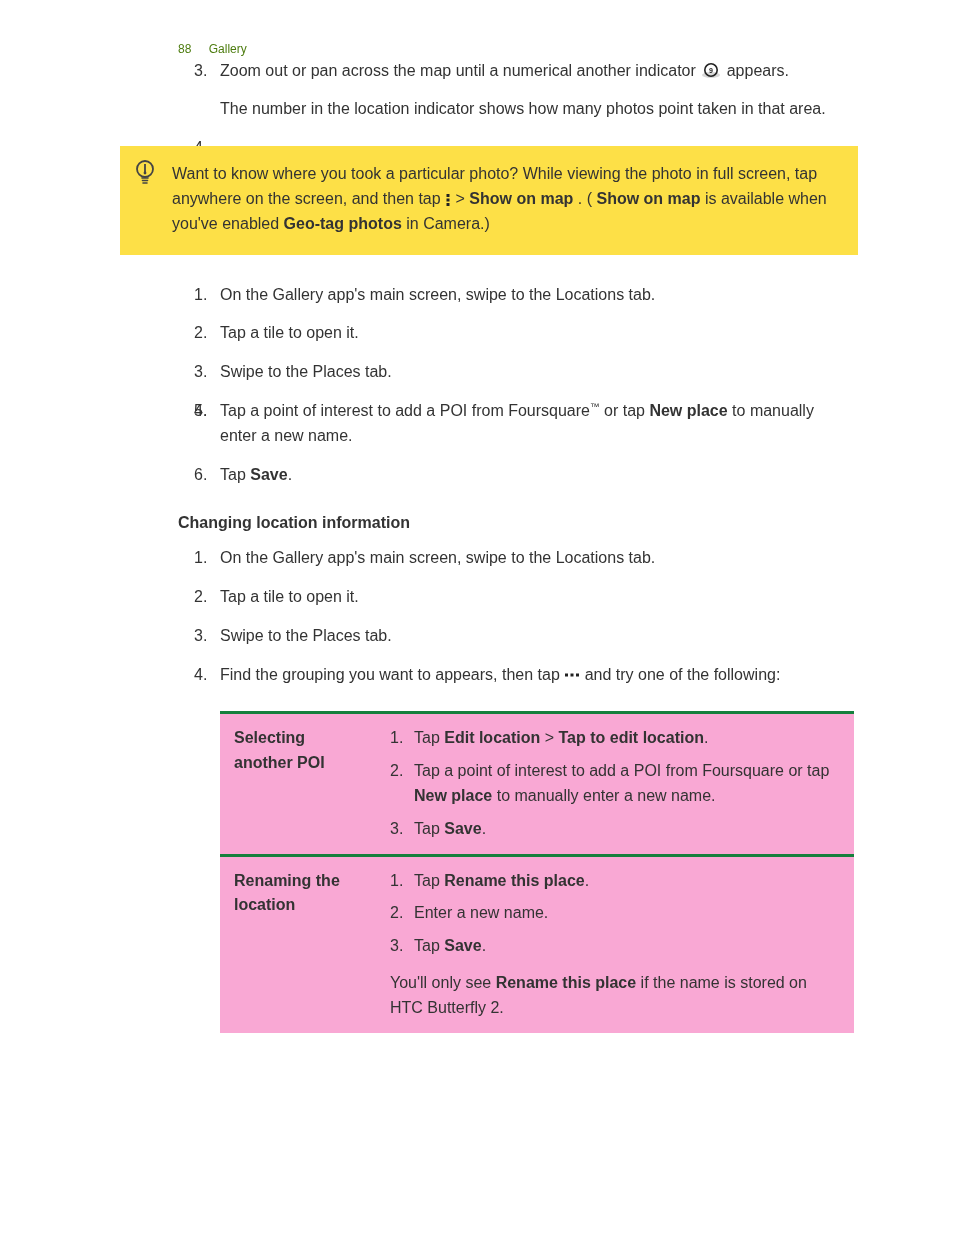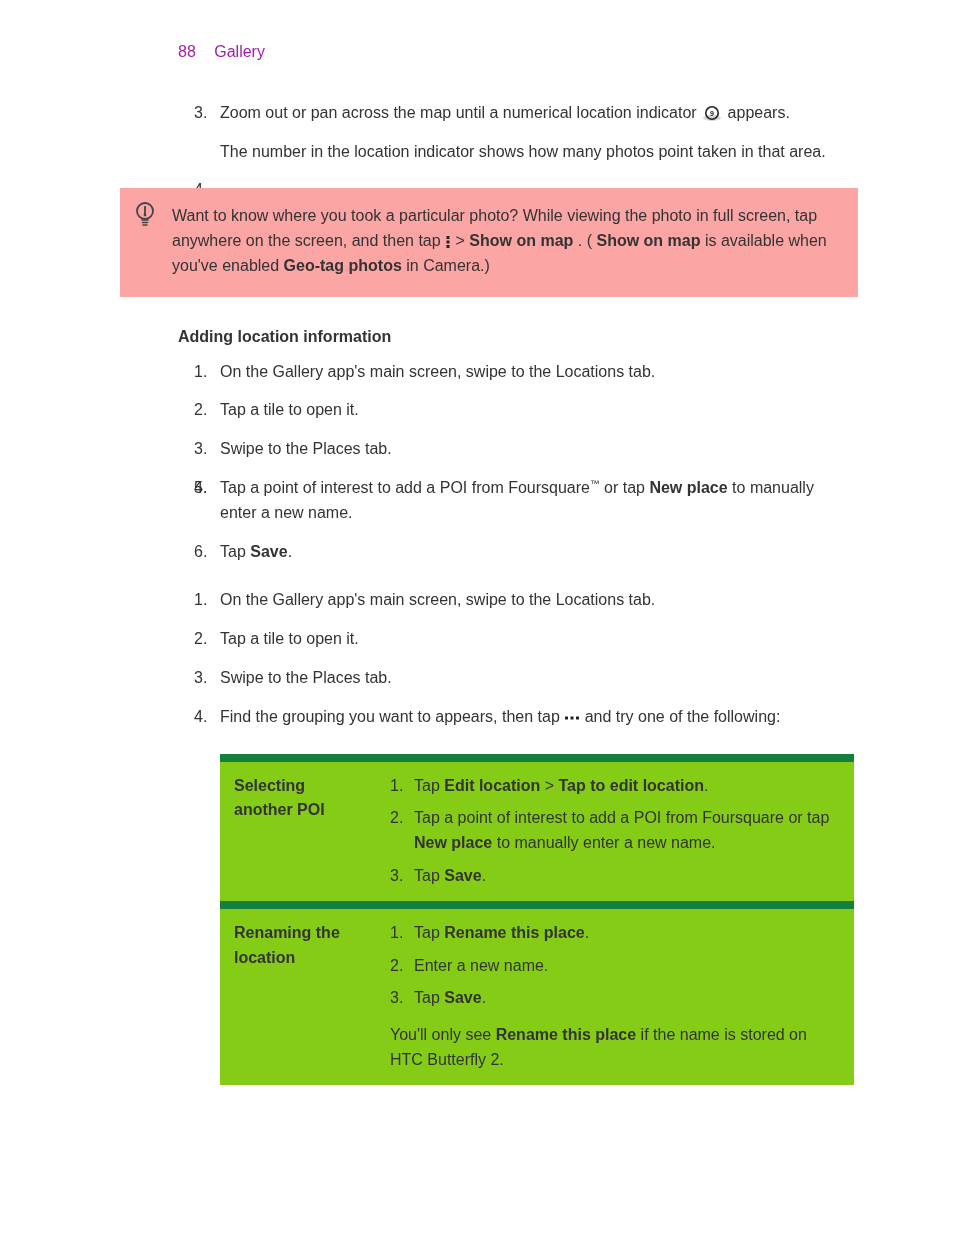--- a/index.html
+++ b/index.html
@@ -12,23 +12,22 @@
     line-height: 1.55;
   }
   .page {
     width: 954px;
     min-height: 1235px;
     box-sizing: border-box;
     padding: 40px 100px 40px 140px;
     position: relative;
   }
   .hdr {
-    font-size: 16px;
-    color: #a21caf;
-    margin-bottom: 36px;
+    font-size: 12px;
+    color: #4d7c0f;
     margin-left: 38px;
   }
   .pnum { display: inline-block; margin-right: 14px; }
 
   .ol {
     list-style: none;
     padding: 0;
     margin: 0 0 24px 0;
   }
   .ol > li {
@@ -39,21 +38,21 @@
   .ol > li > .num {
     position: absolute;
     left: 16px;
     top: 0;
   }
   .ol .subp {
     margin-top: 14px;
   }
 
   .tip-box {
-    background: #fca5a5;
+    background: #fde047;
     margin-left: -20px;
     margin-right: -4px;
     padding: 16px 18px 18px 52px;
     position: relative;
     margin-bottom: 28px;
   }
   .tip-icon {
     position: absolute;
     left: 14px;
     top: 12px;
@@ -76,23 +75,23 @@
   p.para { margin: 0 0 14px 0; }
 
   .b { font-weight: 600; }
 
   .tbl {
     border-collapse: collapse;
     width: 100%;
     margin-top: 6px;
   }
   .tbl td {
-    border-top: 8px solid #15803d;
+    border-top: 3px solid #15803d;
     border-bottom: 2px solid #fff;
-    background: #84cc16;
+    background: #f9a8d4;
     padding: 12px 14px;
     vertical-align: top;
     font-size: 16px;
   }
   .tbl td.left {
     width: 128px;
     font-weight: 600;
   }
   .tbl .iol {
     list-style: none;
@@ -124,21 +123,21 @@
   <div class="hdr">
     <span class="pnum">88</span>
     <span>Gallery</span>
   </div>
 
   <div style="margin-left:38px;">
     <ol class="ol" start="3">
       <li>
         <span class="num">3.</span>
         <span>
-          <span>Zoom out or pan across the map until a numerical location indicator </span>
+          <span>Zoom out or pan across the map until a numerical another indicator </span>
           <span class="inline-icon">
             <svg width="22" height="16" viewBox="0 0 22 16">
               <ellipse cx="11" cy="12" rx="9" ry="3" fill="#d8d8d8"></ellipse>
               <circle cx="11" cy="7" r="6.2" fill="none" stroke="#222" stroke-width="1.6"></circle>
               <text x="11" y="9.5" text-anchor="middle" font-size="7" font-weight="bold" fill="#222">9</text>
             </svg>
           </span>
           <span>appears.</span>
         </span>
         <div class="subp">The number in the location indicator shows how many photos point taken in that area.</div>
@@ -171,39 +170,39 @@
       <span class="b">Show on map</span>
       <span>. (</span>
       <span class="b">Show on map</span>
       <span> is available when you've enabled </span>
       <span class="b">Geo-tag photos</span>
       <span> in Camera.)</span>
     </span>
   </div>
 
   <div style="margin-left:38px;">
-    <h3 class="sub">Adding location information</h3>
     <ol class="ol">
       <li><span class="num">1.</span><span>On the Gallery app's main screen, swipe to the Locations tab.</span></li>
       <li><span class="num">2.</span><span>Tap a tile to open it.</span></li>
       <li><span class="num">3.</span><span>Swipe to the Places tab.</span></li>
       <li><span class="num">4.</span>
       </li>
       <li><span class="num">5.</span>
         <span>
           <span>Tap a point of interest to add a POI from Foursquare</span><sup>™</sup><span> or tap </span><span class="b">New place</span><span> to manually enter a new name.</span>
         </span>
       </li>
       <li><span class="num">6.</span>
         <span>
           <span>Tap </span><span class="b">Save</span><span>.</span>
         </span>
       </li>
     </ol>
 
+    <h3 class="sub">Changing location information</h3>
     <ol class="ol">
       <li><span class="num">1.</span><span>On the Gallery app's main screen, swipe to the Locations tab.</span></li>
       <li><span class="num">2.</span><span>Tap a tile to open it.</span></li>
       <li><span class="num">3.</span><span>Swipe to the Places tab.</span></li>
       <li><span class="num">4.</span>
         <span>
           <span>Find the grouping you want to appears, then tap </span>
           <span class="inline-icon">
             <svg width="16" height="6" viewBox="0 0 16 6">
               <rect x="1" y="1.5" width="3" height="3" fill="#222"></rect>

